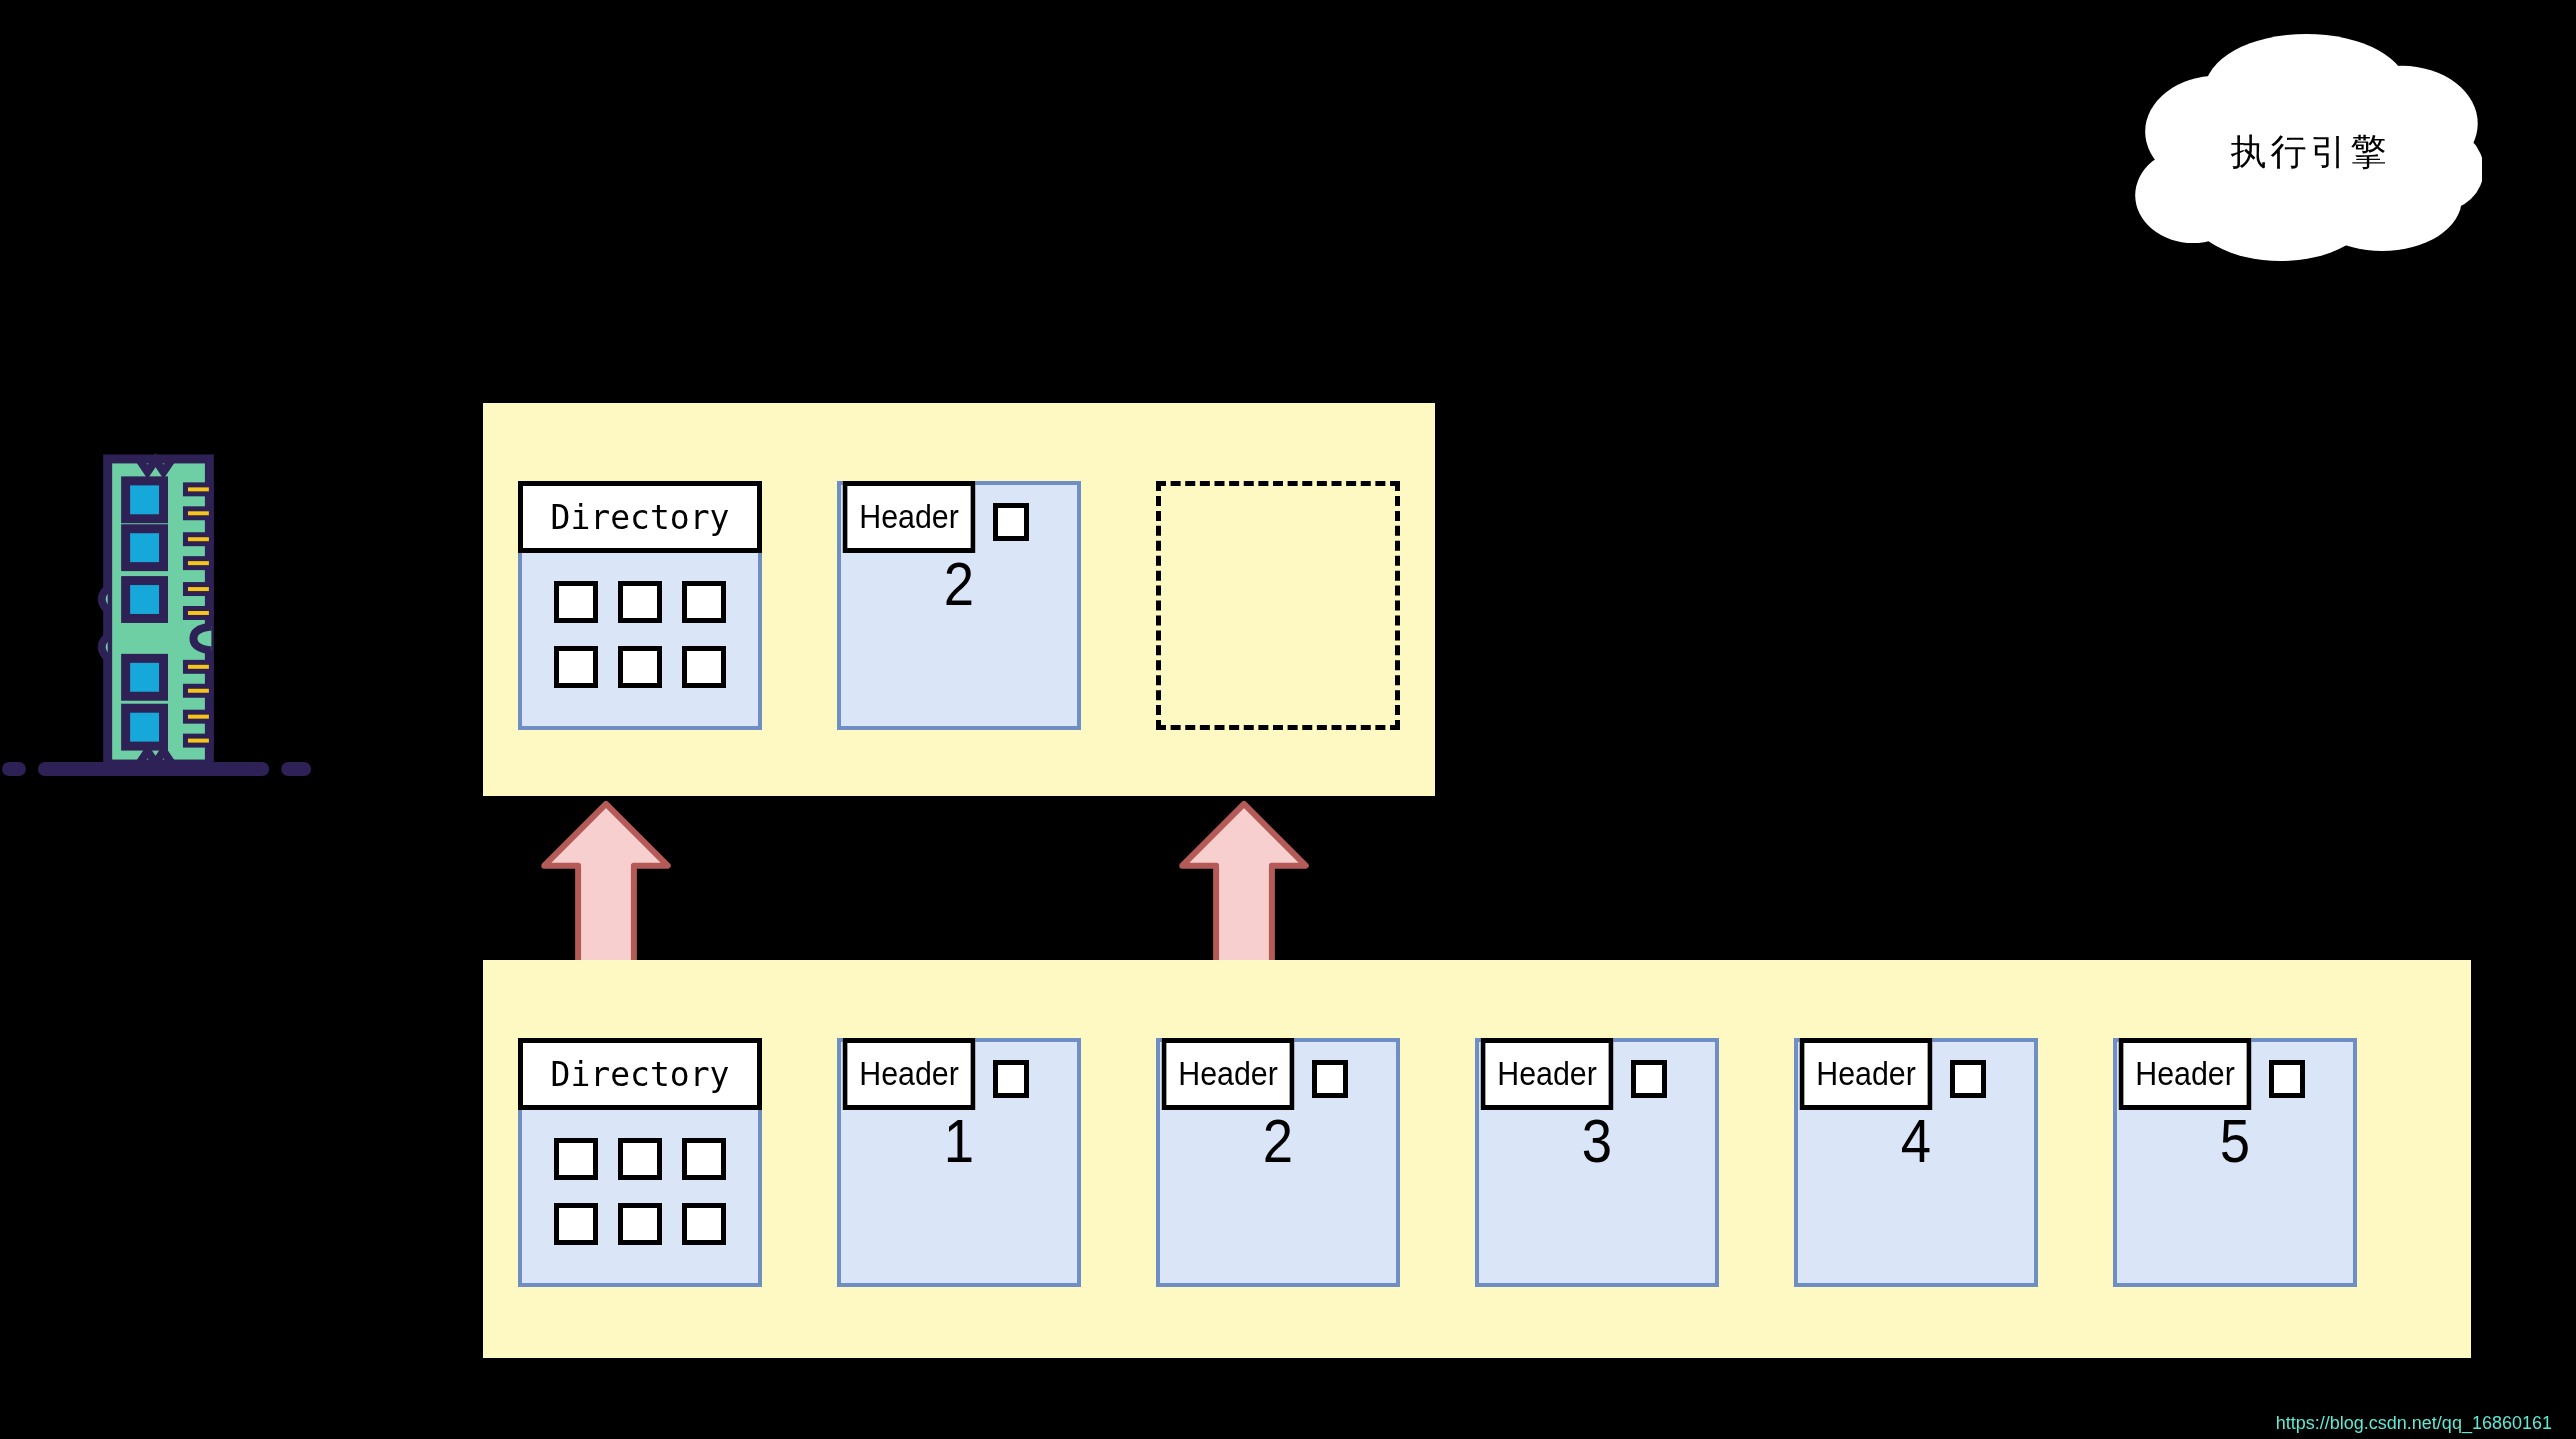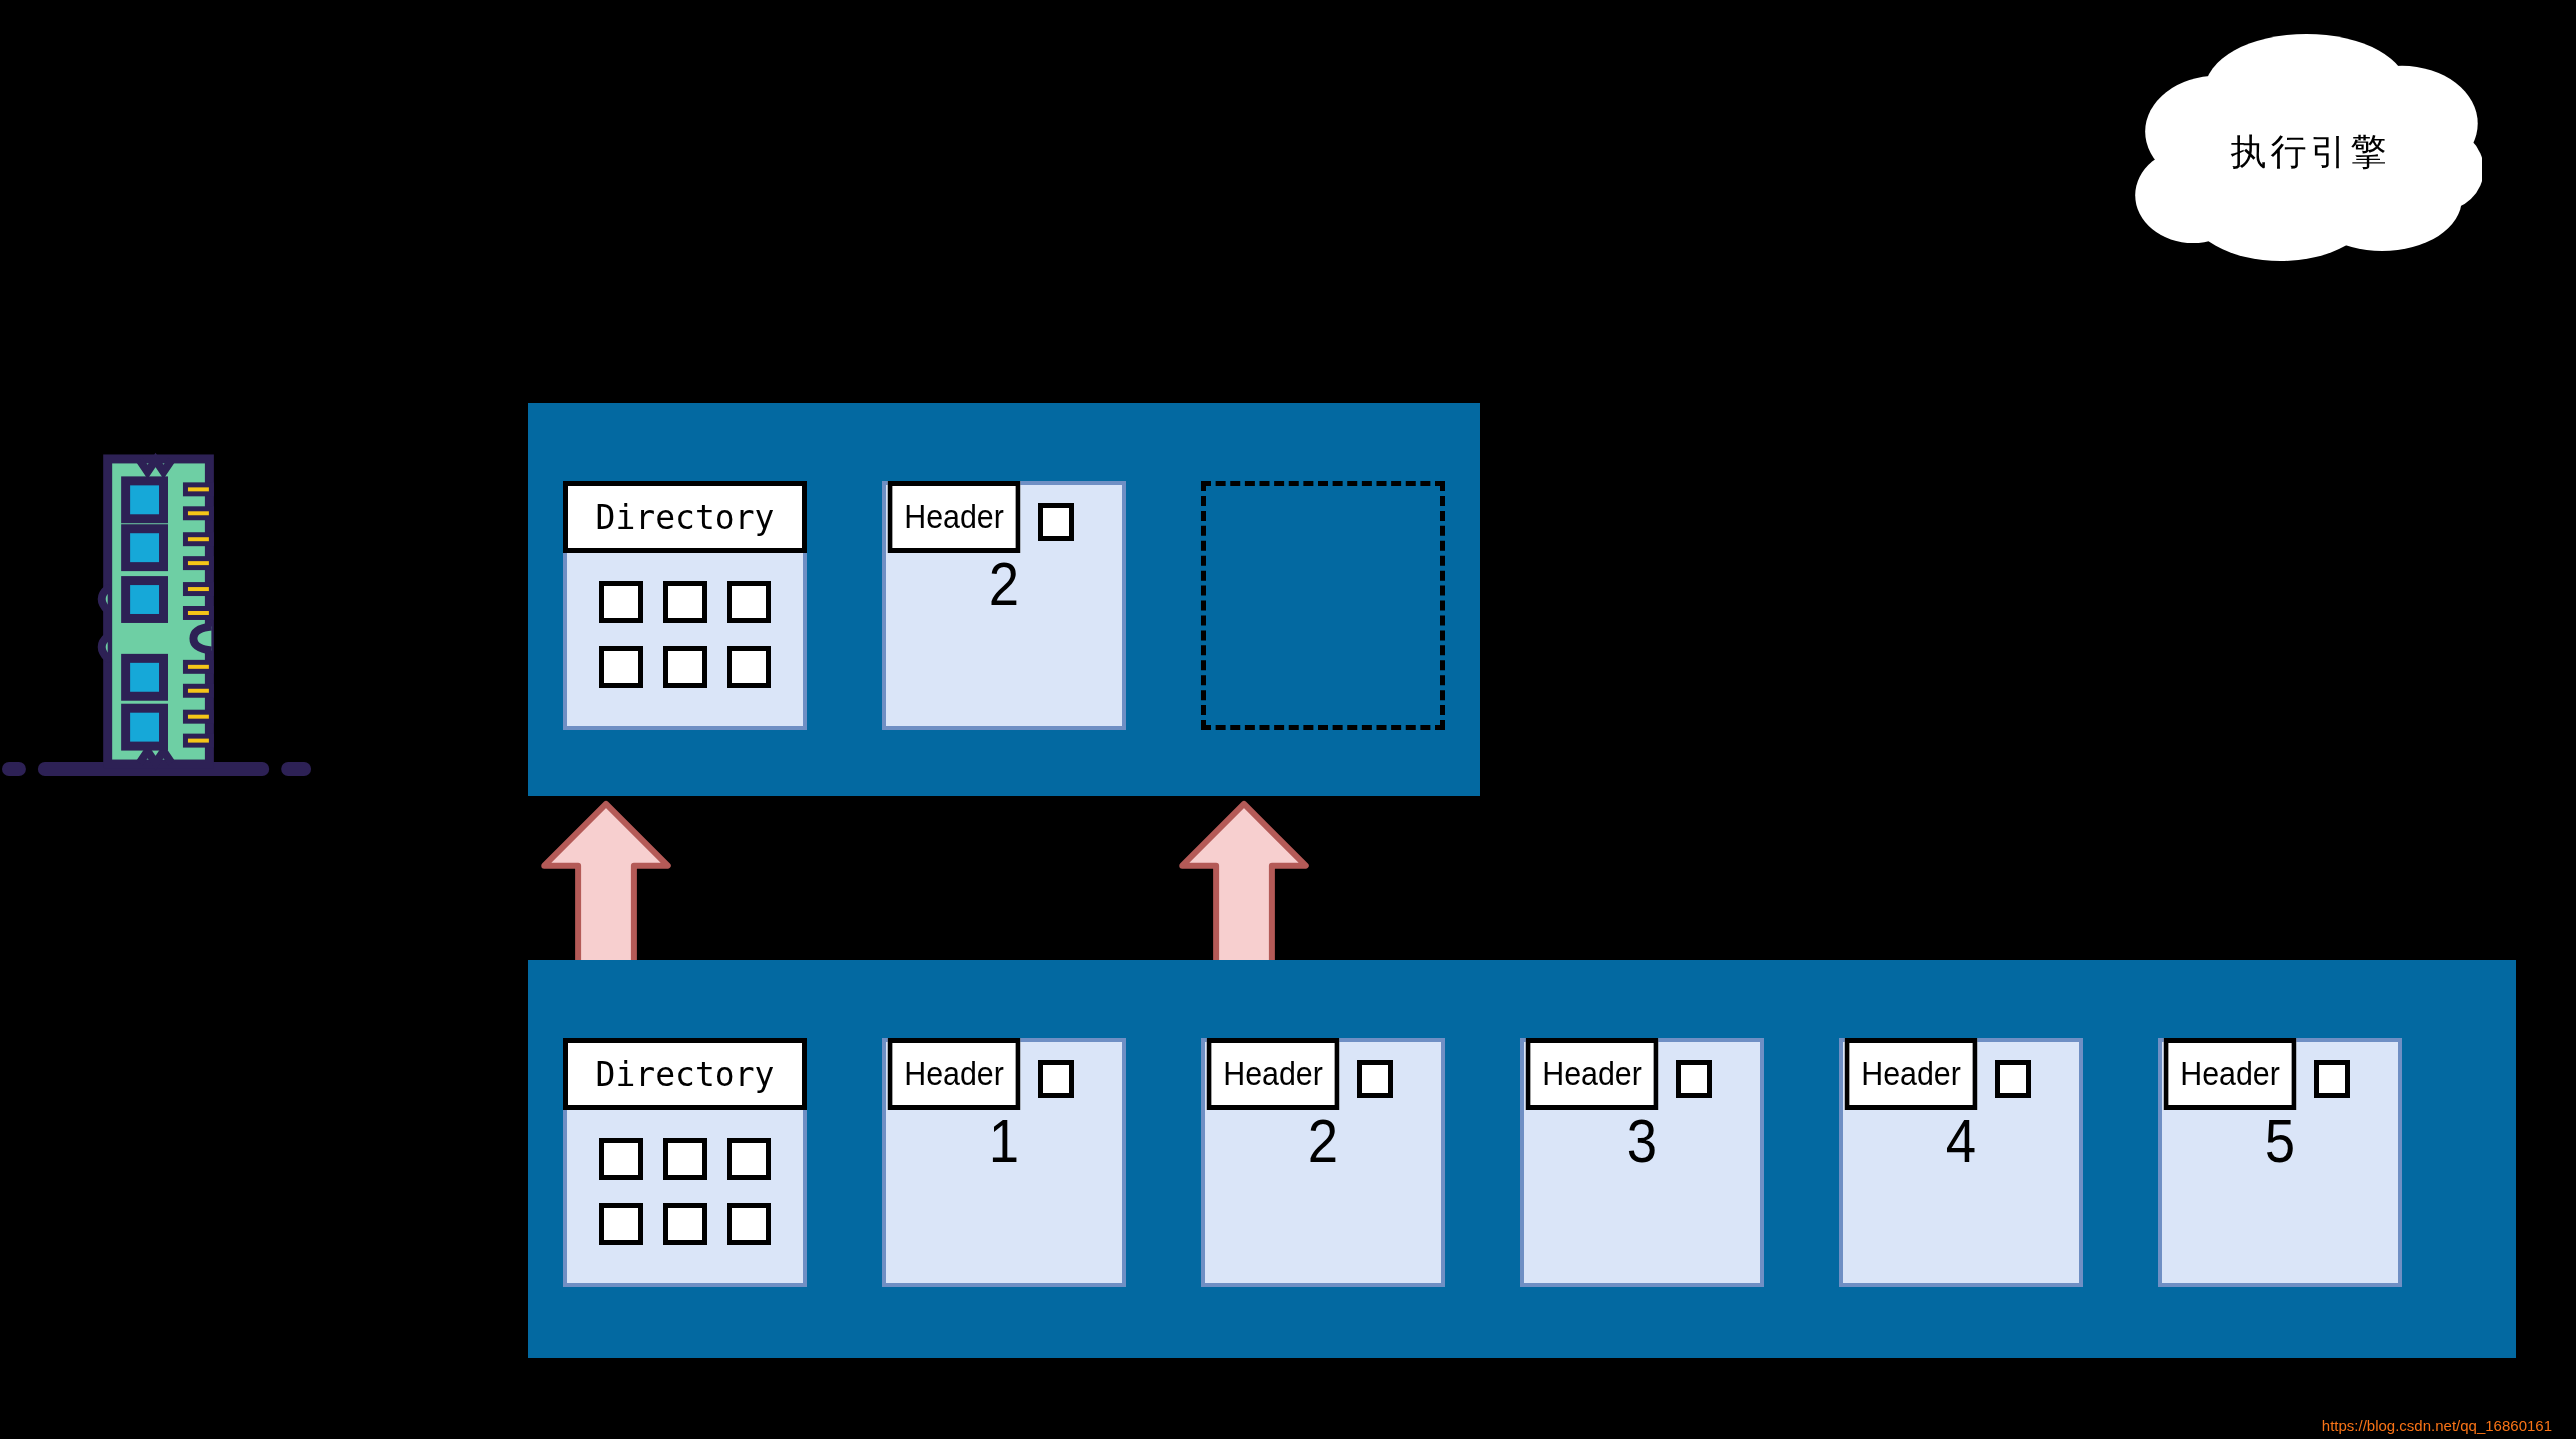--- a/index.html
+++ b/index.html
@@ -60,23 +60,22 @@
     left: 0px;
     top: 429px;
     width: 339px;
     height: 359px;
   }
   .ram-icon svg { display: block; }
 
   
   .panel {
     position: absolute;
-    background: #0369a1;
-    box-sizing: border-box;
-    margin-left: 45px;
+    background: #fef9c3;
+    box-sizing: border-box;
   }
   .panel-top {
     left: 483px;
     top: 403px;
     width: 952px;
     height: 393px;
   }
   .panel-bottom {
     left: 483px;
     top: 960px;
@@ -193,22 +192,22 @@
     height: 249px;
   }
   .arrow svg { display: block; }
 
   
   .watermark {
     position: absolute;
     right: 24px;
     bottom: 6px;
     font-family: "Liberation Sans", sans-serif;
-    font-size: 15px;
-    color: #f97316;
+    font-size: 18px;
+    color: #5eead4;
     letter-spacing: 0px;
     white-space: nowrap;
   }
 </style>
 </head>
 <body>
 
 <div class="stage">
 
   <div class="cloud-wrap">

